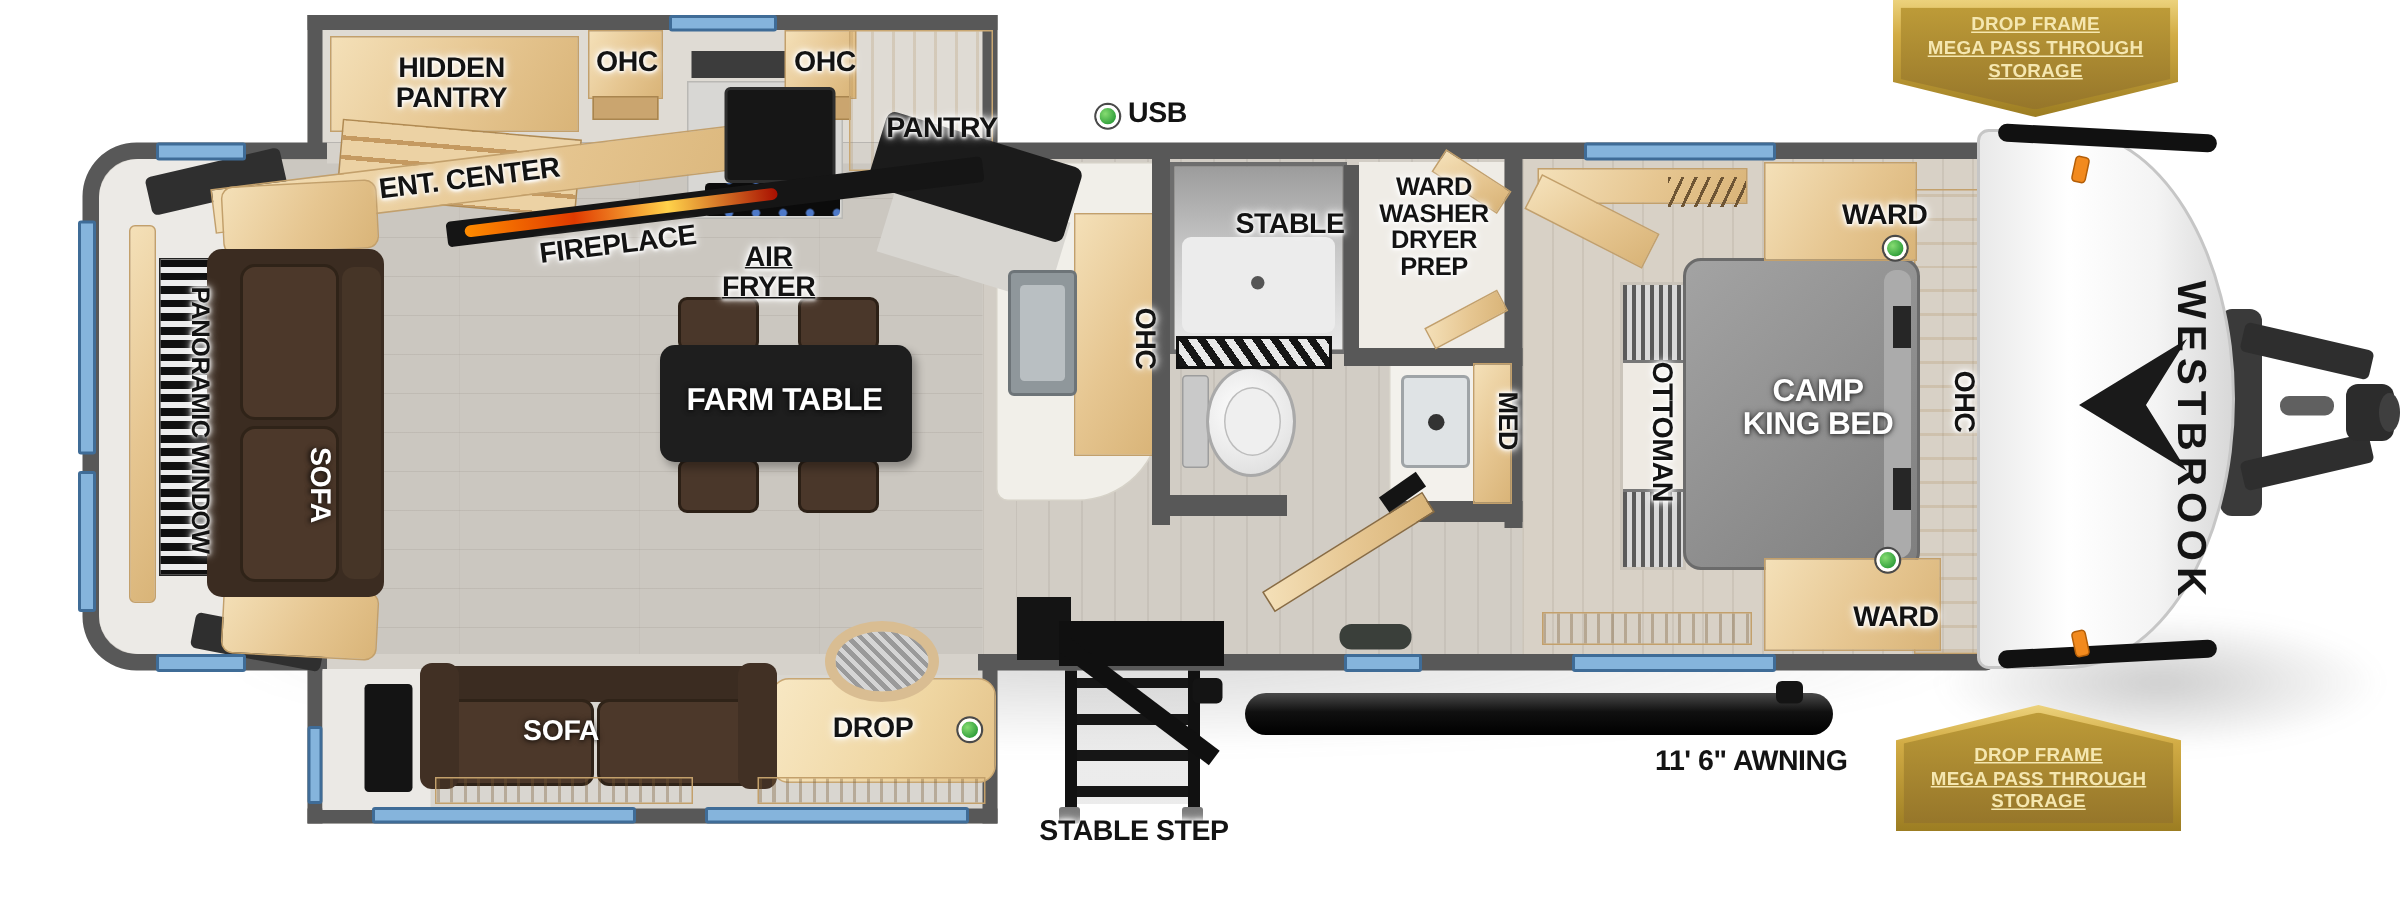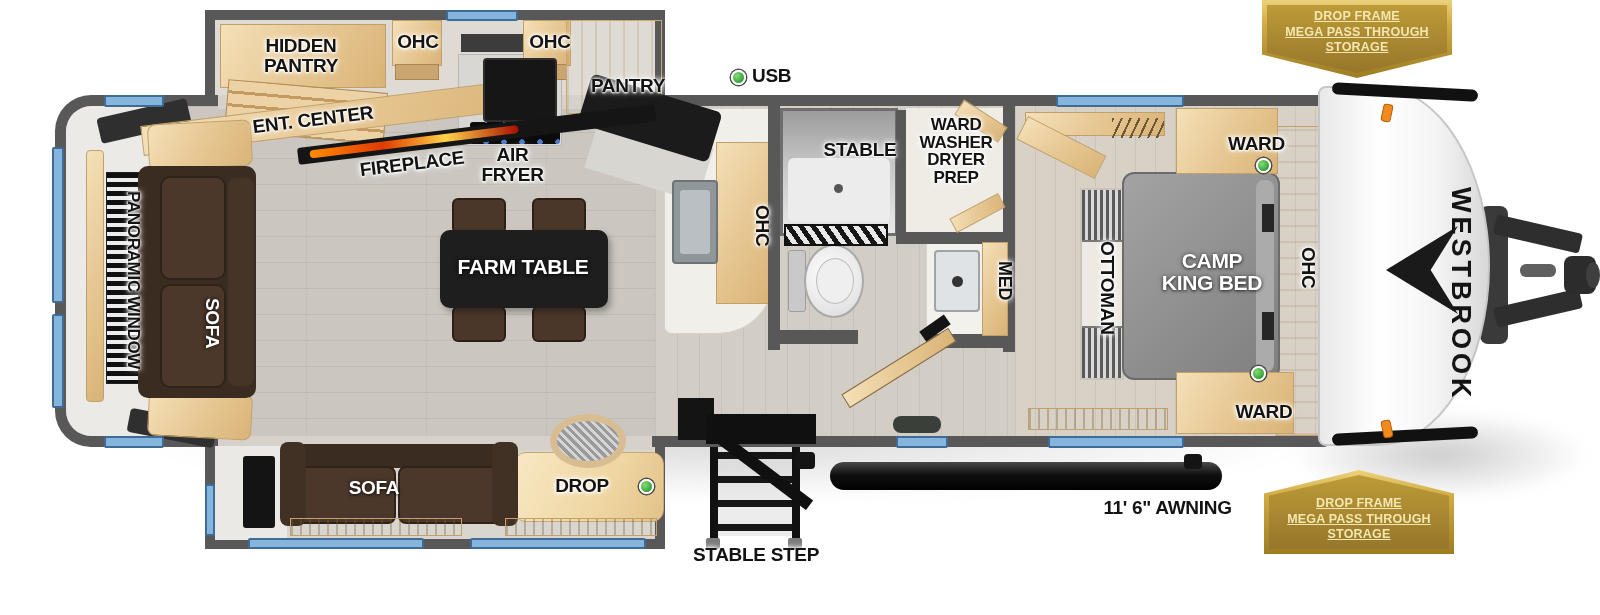--- a/index.html
+++ b/index.html
@@ -215,21 +215,21 @@
   #desk-led{left:639px;top:479px;}
 
   
   #label-hidden-pantry{left:236px;top:36px;width:130px;}
   #label-ohc-kitchen-left{left:388px;top:32px;width:60px;}
   #label-ohc-kitchen-right{left:520px;top:32px;width:60px;}
   #label-refer{left:588px;top:76px;width:80px;}
   #label-usb{left:752px;top:66px;width:60px;text-align:left;}
   #label-ent-center{left:228px;top:110px;width:170px;transform:rotate(-7deg);}
   #label-fireplace{left:332px;top:154px;width:160px;transform:rotate(-7deg);}
-  #label-air-fryer{left:470px;top:145px;width:85px;}
+  #label-air-fryer{left:470px;top:162px;width:85px;text-decoration:underline;}
   #label-panoramic-window{left:112px;top:175px;width:30px;height:210px;font-size:17px;}
   #label-sofa-rear{left:194px;top:288px;width:28px;height:70px;}
   #label-farm-table{left:448px;top:256px;width:150px;font-size:21px;text-align:center;}
   #label-ohc-island{left:744px;top:196px;width:28px;height:60px;}
   #label-shower{left:810px;top:140px;width:100px;}
   #label-ward-washer{left:914px;top:116px;width:84px;font-size:17px;}
   #label-med{left:988px;top:250px;width:26px;height:62px;font-size:18px;}
   #label-ottoman{left:1087px;top:228px;width:30px;height:120px;}
   #label-camp-king-bed{left:1142px;top:250px;width:140px;font-size:21px;}
   #label-ward-top{left:1214px;top:134px;width:85px;}

